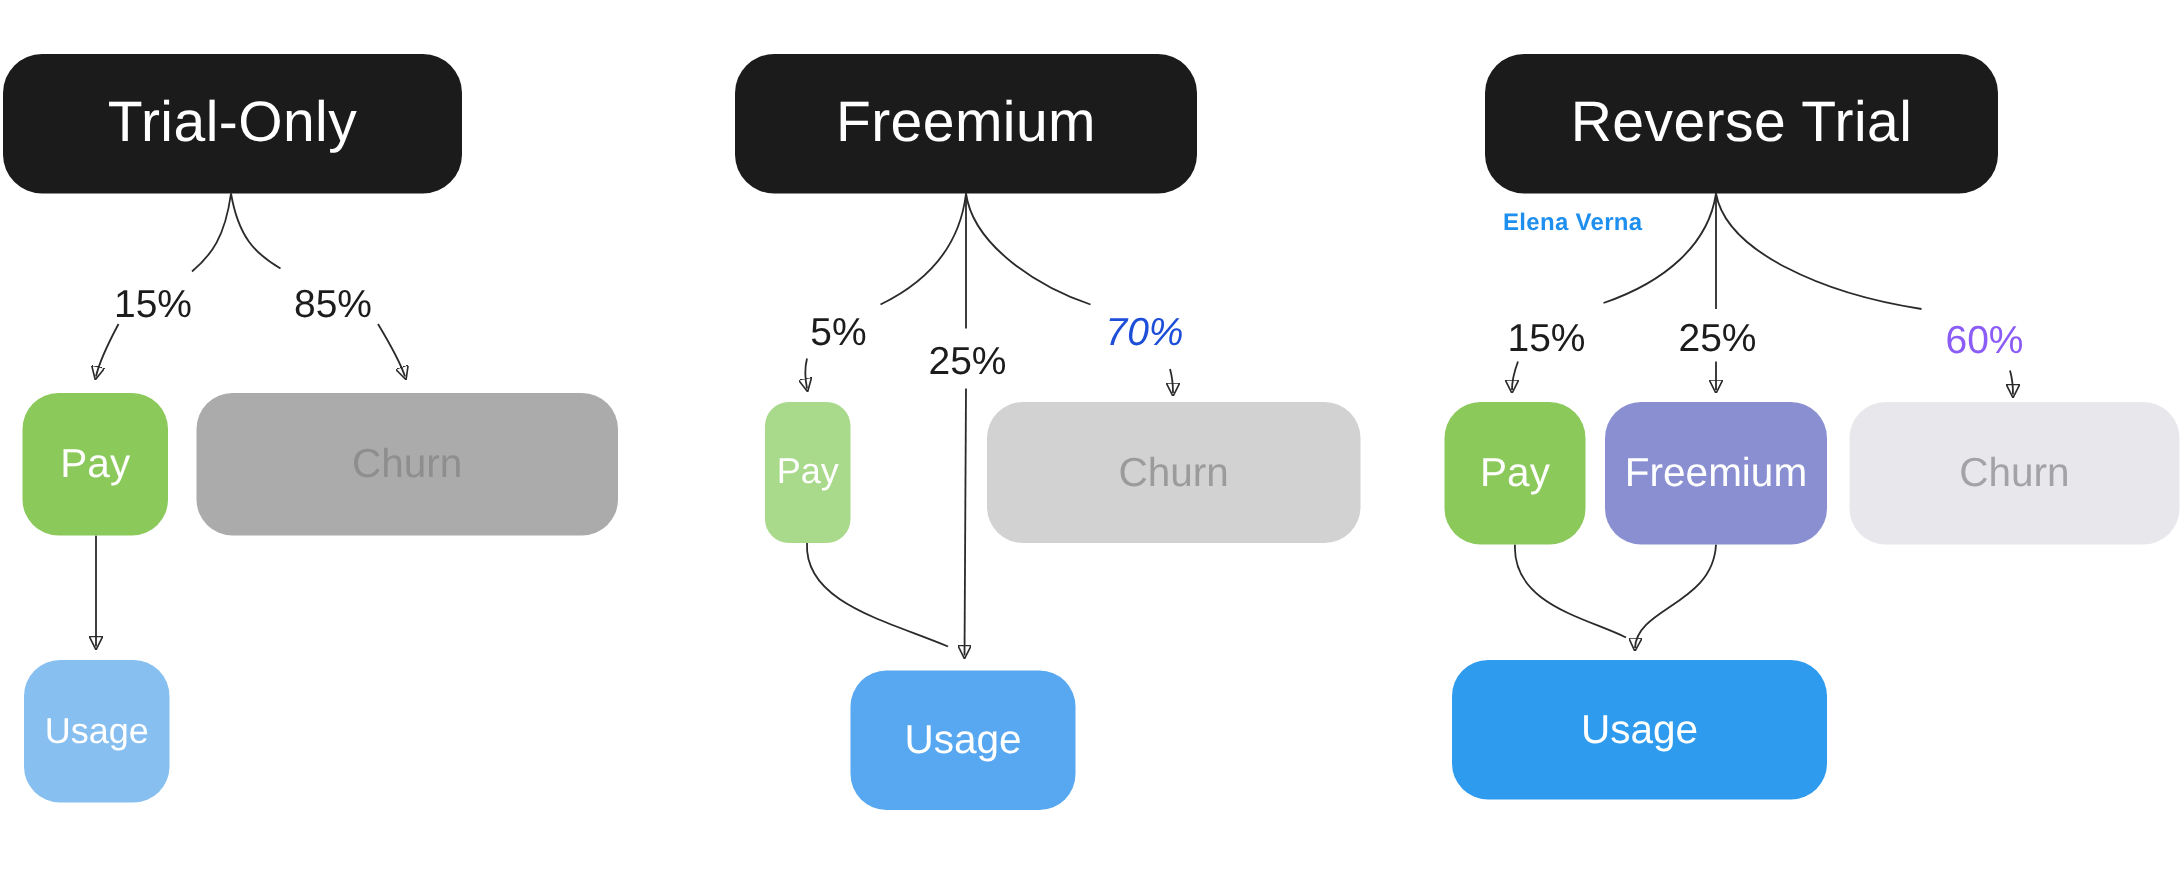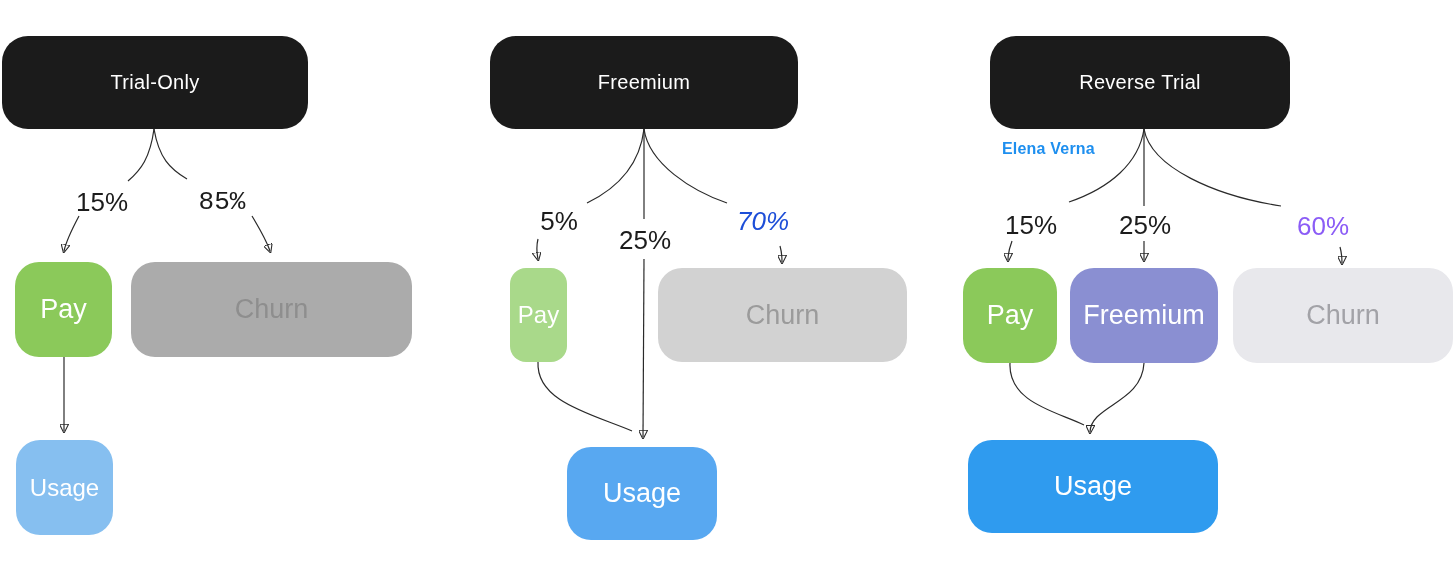--- a/index.html
+++ b/index.html
@@ -28,21 +28,21 @@
     stroke: #2a2a2a;
     stroke-width: 1.2;
   }
   .header {
     position: absolute;
     height: 93px;
     border-radius: 26px;
     display: flex;
     align-items: center;
     justify-content: center;
-    font-size: 20px;
+    font-size: 38px;
     letter-spacing: 0.3px;
   }
   .pct {
     position: absolute;
     width: 90px;
     text-align: center;
     font-size: 26px;
     line-height: 28px;
   }
   .node {
@@ -95,37 +95,37 @@
     <path d="M1012,241 C1009,249 1008,255 1008,260" marker-end="url(#arrow)"></path>
     <path d="M1144,241 L1144,260" marker-end="url(#arrow)"></path>
     <path d="M1340,247 C1342,254 1342,259 1342,263" marker-end="url(#arrow)"></path>
     <path d="M1010,363 C1008,403 1058,412 1084,425"></path>
     <path d="M1144,363 C1142,403 1091,405 1090,432" marker-end="url(#arrow)"></path>
   </svg>
 
   <div class="header" style="left: 2px; top: 36px; width: 306px; background-color: rgb(27, 27, 27); color: rgb(255, 255, 255);">Trial-Only</div>
 
   <span class="pct" style="left: 57px; top: 188px; color: rgb(28, 28, 28);">15%</span>
-  <span class="pct" style="left: 177px; top: 188px; color: rgb(28, 28, 28); font-family: Liberation Mono, monospace;">85%</span>
+  <span class="pct" style="left: 177px; top: 188px; color: rgb(28, 28, 28);">85%</span>
 
   <div class="node" style="left: 15px; top: 262px; width: 97px; height: 95px; background-color: rgb(139, 201, 90); color: rgb(255, 255, 255);">Pay</div>
   <div class="node" style="left: 131px; top: 262px; width: 281px; height: 95px; background-color: rgb(171, 171, 171); color: rgb(142, 142, 142);">Churn</div>
   <div class="node small-text" style="left: 16px; top: 440px; width: 97px; height: 95px; background-color: rgb(134, 191, 240); color: rgb(255, 255, 255);">Usage</div>
 
   <div class="header" style="left: 490px; top: 36px; width: 308px; background-color: rgb(27, 27, 27); color: rgb(255, 255, 255);">Freemium</div>
 
   <span class="pct" style="left: 514px; top: 207px; color: rgb(28, 28, 28);">5%</span>
   <span class="pct" style="left: 600px; top: 226px; color: rgb(28, 28, 28);">25%</span>
   <span class="pct" style="left: 718px; top: 207px; color: #1d4ed8; font-style: italic;">70%</span>
 
   <div class="node small-radius small-text" style="left: 510px; top: 268px; width: 57px; height: 94px; background-color: rgb(169, 217, 138); color: rgb(255, 255, 255);">Pay</div>
   <div class="node" style="left: 658px; top: 268px; width: 249px; height: 94px; background-color: rgb(210, 210, 210); color: rgb(155, 155, 155);">Churn</div>
   <div class="node" style="left: 567px; top: 447px; width: 150px; height: 93px; background-color: rgb(88, 168, 241); color: rgb(255, 255, 255);">Usage</div>
 
-  <div class="header" style="left: 990px; top: 36px; width: 300px; background-color: rgb(27, 27, 27); color: rgb(255, 255, 255);">Reverse Trial</div>
+  <div class="header" style="left: 990px; top: 36px; width: 342px; background-color: rgb(27, 27, 27); color: rgb(255, 255, 255);">Reverse Trial</div>
 
   <span class="attribution" style="left: 1002px; top: 140px; color: rgb(30, 143, 239);">Elena Verna</span>
 
   <span class="pct" style="left: 986px; top: 211px; color: rgb(28, 28, 28);">15%</span>
   <span class="pct" style="left: 1100px; top: 211px; color: rgb(28, 28, 28);">25%</span>
   <span class="pct" style="left: 1278px; top: 212px; color: #8b5cf6;">60%</span>
 
   <div class="node" style="left: 963px; top: 268px; width: 94px; height: 95px; background-color: rgb(139, 201, 90); color: rgb(255, 255, 255);">Pay</div>
   <div class="node" style="left: 1070px; top: 268px; width: 148px; height: 95px; background-color: rgb(138, 143, 210); color: rgb(255, 255, 255);">Freemium</div>
   <div class="node" style="left: 1233px; top: 268px; width: 220px; height: 95px; background-color: rgb(232, 232, 236); color: rgb(162, 162, 167);">Churn</div>

